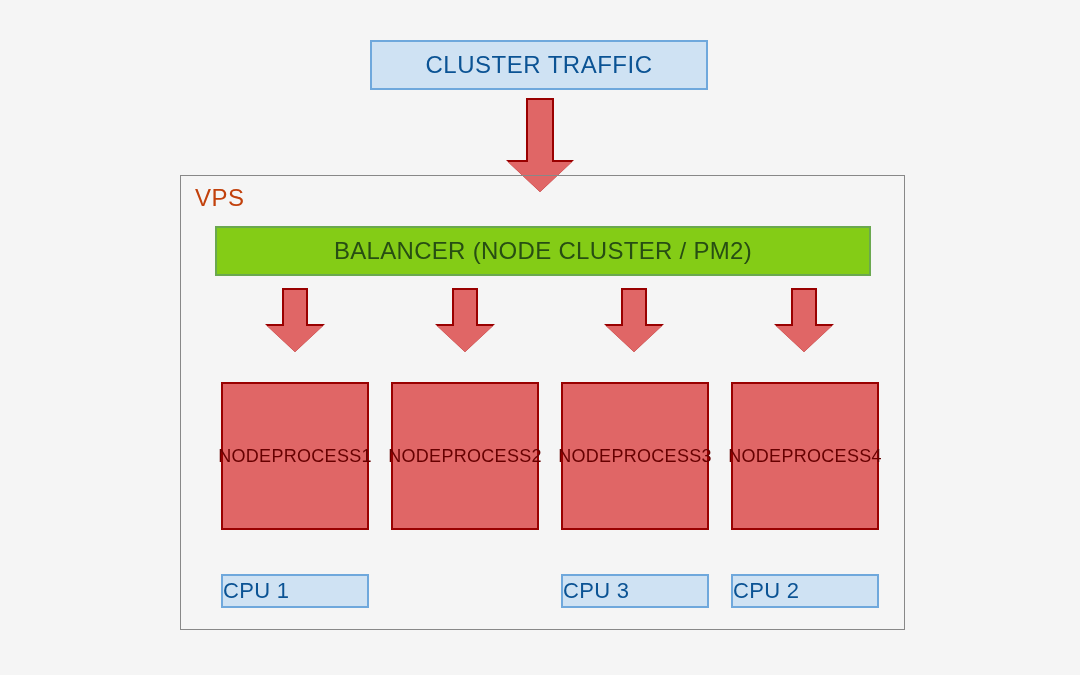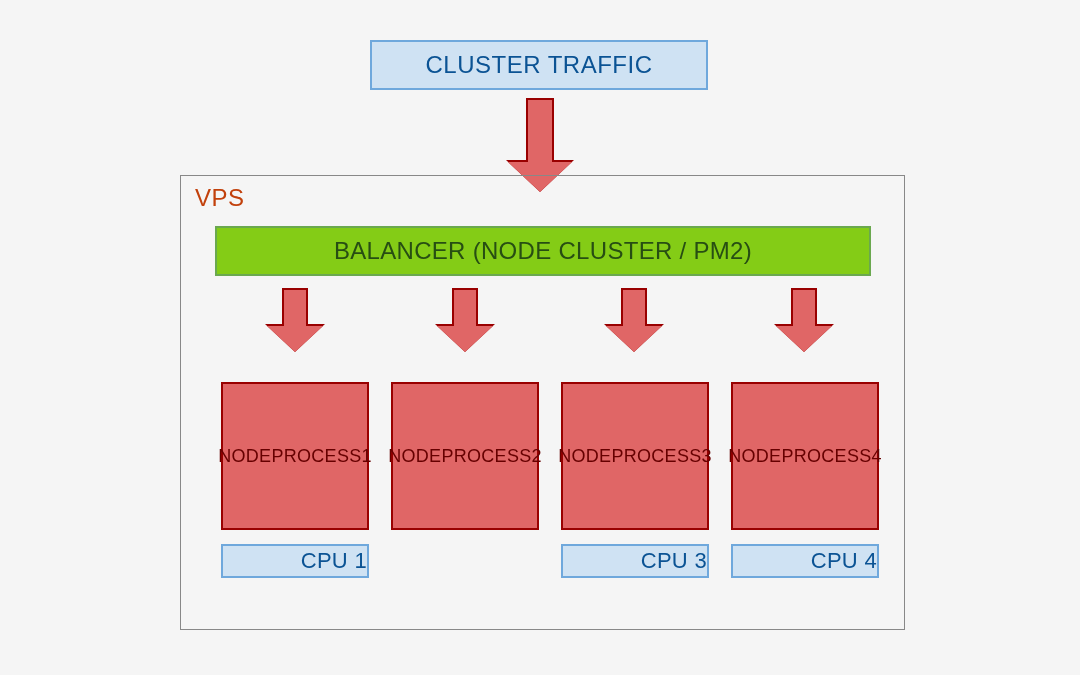--- a/index.html
+++ b/index.html
@@ -133,24 +133,25 @@
     }
     
     .cpu-box {
       position: absolute;
       width: 148px;
       height: 34px;
       background: #cfe2f3;
       border: 2px solid #6fa8dc;
       display: flex;
       align-items: center;
-      justify-content: flex-end;
+      justify-content: flex-start;
       color: #0b5394;
       font-size: 22px;
       letter-spacing: 0.3px;
+      margin-top: 30px;
     }
     
     .col1 { left: 40px; }
     .col2 { left: 210px; }
     .col3 { left: 380px; }
     .col4 { left: 550px; }
     .node-row { top: 206px; }
     .cpu-row { top: 368px; }
     
     .sa { top: 112px; }
@@ -218,17 +219,17 @@
       <span>4</span>
     </div>
 
     <div class="cpu-box col1 cpu-row">
       <span>CPU 1</span>
     </div>
     <div class="cpu-box col3 cpu-row">
       <span>CPU 3</span>
     </div>
     <div class="cpu-box col4 cpu-row">
-      <span>CPU 4</span>
+      <span>CPU 2</span>
     </div>
 
   </div>
 </div>
 
 </body></html>

